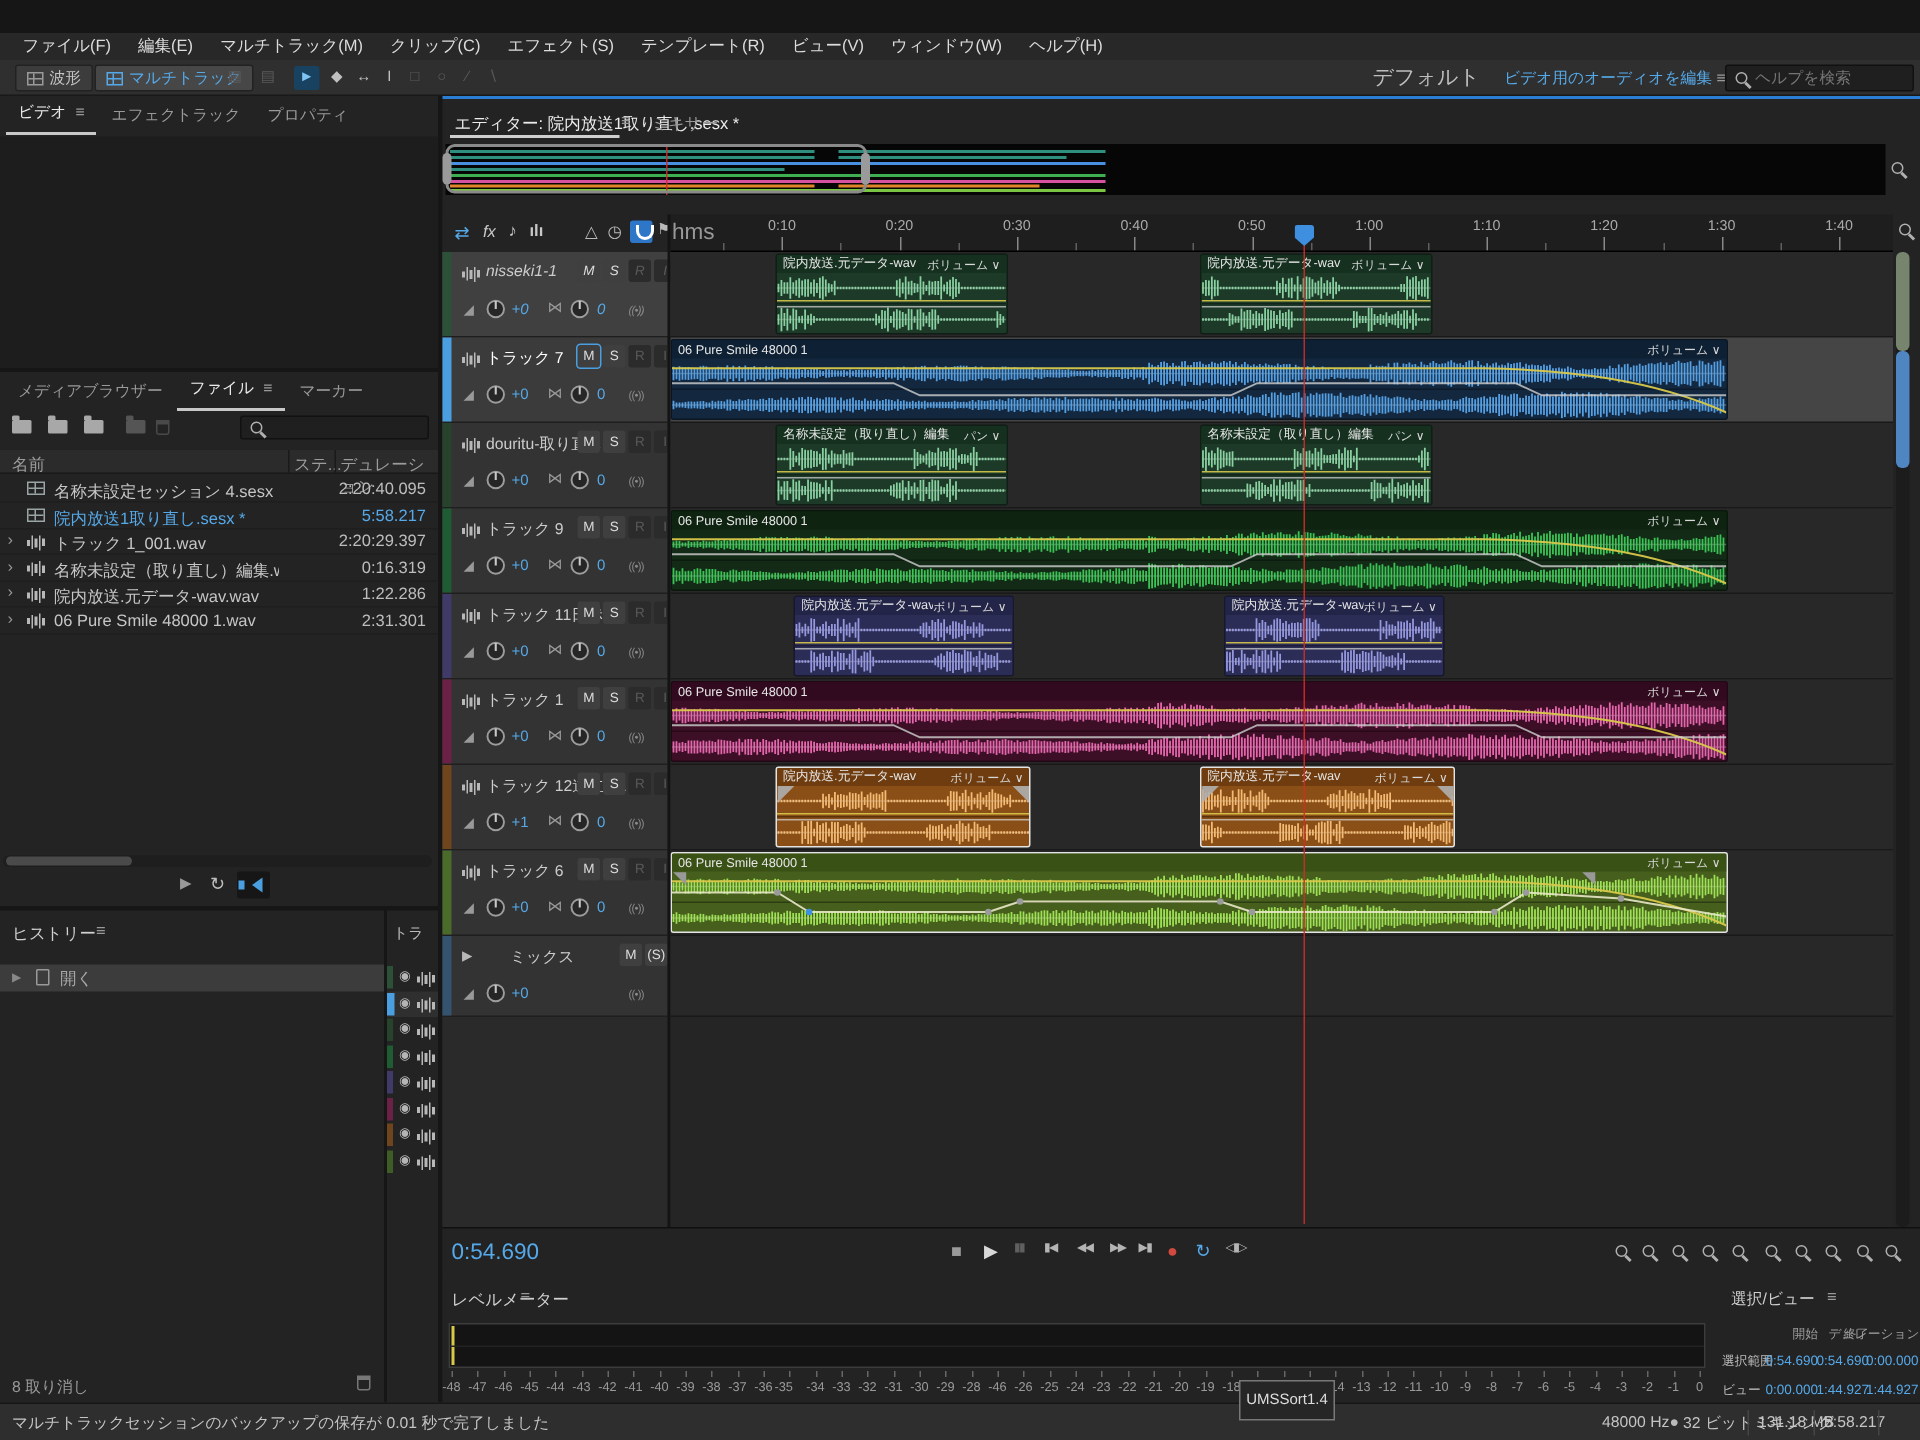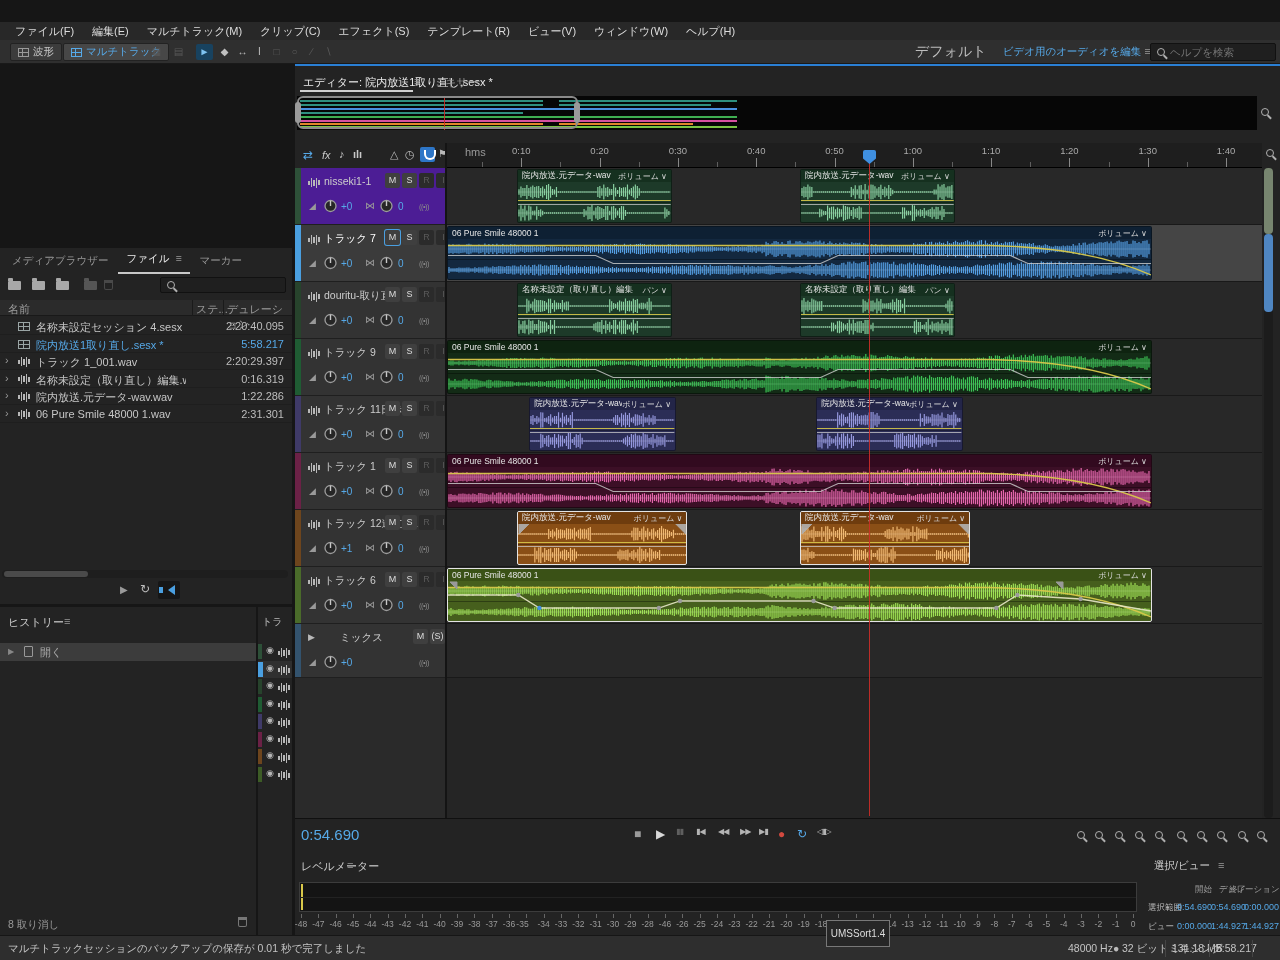--- a/index.html
+++ b/index.html
@@ -89,20 +89,28 @@
       <div class="tool active" style="left: 196px;">►</div>
       <div class="tool" style="left: 216px;">◆</div>
       <div class="tool" style="left: 234px;">↔</div>
       <div class="tool" style="left: 251px;">I</div>
       <div class="tool dim" style="left: 268px;">□</div>
       <div class="tool dim" style="left: 286px;">○</div>
       <div class="tool dim" style="left: 303px;">∕</div>
       <div class="tool dim" style="left: 320px;">∖</div>
     </div>
 
+  <div class="panel" id="p-video" style="left:0;top:64px;width:292px;height:181px">
+    <div class="ptabs" id="videotabs">
+        <div class="ptab active">ビデオ<span class="mi">≡</span></div>
+        <div class="ptab">エフェクトラック</div>
+        <div class="ptab">プロパティ</div>
+      </div>
+    <div style="position:absolute;left:0;top:27px;right:0;bottom:0;background:#1d1d1d"></div>
+  </div>
 
   <div class="panel" id="p-files" style="left:0;top:248px;width:292px;height:356px">
     <div class="ptabs" id="filetabs">
         <div class="ptab">メディアブラウザー</div>
         <div class="ptab active">ファイル<span class="mi">≡</span></div>
         <div class="ptab">マーカー</div>
       </div>
     <div id="filestoolbar" style="position:absolute;left:0;top:27px;width:292px;height:22px">
         <div style="position: absolute; left: 8px; top: 5px;"><span class="fold"></span></div>
         <div style="position: absolute; left: 32px; top: 5px;"><span class="fold"></span></div>
@@ -340,21 +348,21 @@
       <div style="position: absolute; left: 8px; top: 5px; color: rgb(86, 169, 232); font-size: 12px;">⇄</div>
       <div style="position: absolute; left: 27px; top: 6px; color: rgb(200, 200, 200); font-style: italic; font-size: 11px;">fx</div>
       <div style="position: absolute; left: 44px; top: 5px; color: rgb(200, 200, 200); font-size: 11px;">♪</div>
       <div style="position: absolute; left: 58px; top: 5px; color: rgb(200, 200, 200); font-size: 11px; font-weight: bold;">ılı</div>
       <div style="position: absolute; left: 95px; top: 5px; color: rgb(184, 184, 184); font-size: 11px;">△</div>
       <div style="position: absolute; left: 110px; top: 5px; color: rgb(184, 184, 184); font-size: 11px;">◷</div>
       <div style="position: absolute; left: 125px; top: 4px;"><span class="magnet"></span></div>
       <div style="position: absolute; left: 143px; top: 5px; color: rgb(184, 184, 184); font-size: 10px;">⚑</div>
     </div>
   <div id="ruler" class="abs" style="left:447px;top:143px;width:815px;height:25px;background:#1e1e1e;border-bottom:1px solid #000;overflow:hidden">
-    <span style="position:absolute;left:18px;top:3px;font-size:11px;color:#999">hms</span>
+    <span style="position:absolute;left:1px;top:3px;font-size:15px;color:#999">hms</span>
   <div style="position: absolute; left: 58.3px; top: 2px; width: 32px; text-align: center; font-size: 9.5px; color: rgb(170, 170, 170);">0:10</div>
       <div style="position: absolute; left: 74.3px; top: 15px; width: 1px; height: 9px; background: rgb(136, 136, 136);"></div>
       <div style="position: absolute; left: 35.15px; top: 19px; width: 1px; height: 5px; background: rgb(95, 95, 95);"></div>
       <div style="position: absolute; left: 136.6px; top: 2px; width: 32px; text-align: center; font-size: 9.5px; color: rgb(170, 170, 170);">0:20</div>
       <div style="position: absolute; left: 152.6px; top: 15px; width: 1px; height: 9px; background: rgb(136, 136, 136);"></div>
       <div style="position: absolute; left: 113.45px; top: 19px; width: 1px; height: 5px; background: rgb(95, 95, 95);"></div>
       <div style="position: absolute; left: 214.9px; top: 2px; width: 32px; text-align: center; font-size: 9.5px; color: rgb(170, 170, 170);">0:30</div>
       <div style="position: absolute; left: 230.9px; top: 15px; width: 1px; height: 9px; background: rgb(136, 136, 136);"></div>
       <div style="position: absolute; left: 191.75px; top: 19px; width: 1px; height: 5px; background: rgb(95, 95, 95);"></div>
       <div style="position: absolute; left: 293.2px; top: 2px; width: 32px; text-align: center; font-size: 9.5px; color: rgb(170, 170, 170);">0:40</div>
@@ -375,21 +383,21 @@
       <div style="position: absolute; left: 684.7px; top: 2px; width: 32px; text-align: center; font-size: 9.5px; color: rgb(170, 170, 170);">1:30</div>
       <div style="position: absolute; left: 700.7px; top: 15px; width: 1px; height: 9px; background: rgb(136, 136, 136);"></div>
       <div style="position: absolute; left: 661.55px; top: 19px; width: 1px; height: 5px; background: rgb(95, 95, 95);"></div>
       <div style="position: absolute; left: 763px; top: 2px; width: 32px; text-align: center; font-size: 9.5px; color: rgb(170, 170, 170);">1:40</div>
       <div style="position: absolute; left: 779px; top: 15px; width: 1px; height: 9px; background: rgb(136, 136, 136);"></div>
       <div style="position: absolute; left: 739.85px; top: 19px; width: 1px; height: 5px; background: rgb(95, 95, 95);"></div>
     </div>
   <span class="mag" style="position:absolute;left:1266px;top:149px"></span>
 
   <div id="headers" class="abs" style="left:295px;top:168px;width:150px;height:650px;background:#2a2a2a">
-      <div style="position: absolute; left: 0px; top: 0px; width: 166px; height: 57px; background: #4c1d95; border-bottom: 1px solid rgb(31, 31, 31);">
+      <div style="position: absolute; left: 0px; top: 0px; width: 166px; height: 57px; background: #404040; border-bottom: 1px solid rgb(31, 31, 31); font-style: italic;">
         <div style="position: absolute; left: 0px; top: 0px; width: 6px; height: 100%; background: rgb(45, 80, 56);"></div>
         <div style="position: absolute; left: 13px; top: 9px; display: flex; align-items: center; gap: 1px; height: 11px;">
           <i style="width: 1.5px; height: 4px; background: rgb(184, 184, 184); display: block;"></i>
           <i style="width: 1.5px; height: 9px; background: rgb(184, 184, 184); display: block;"></i>
           <i style="width: 1.5px; height: 6px; background: rgb(184, 184, 184); display: block;"></i>
           <i style="width: 1.5px; height: 10px; background: rgb(184, 184, 184); display: block;"></i>
           <i style="width: 1.5px; height: 5px; background: rgb(184, 184, 184); display: block;"></i>
         </div>
         <div style="position: absolute; left: 29px; top: 7px; font-size: 10.5px; white-space: nowrap; color: rgb(204, 204, 204);">nisseki1-1</div>
         <div style="position: absolute; left: 90px; top: 5px; width: 15px; height: 15px; background: rgb(63, 63, 63); color: rgb(221, 221, 221); font-size: 9px; text-align: center; line-height: 15px; border-radius: 2px;">M</div>

